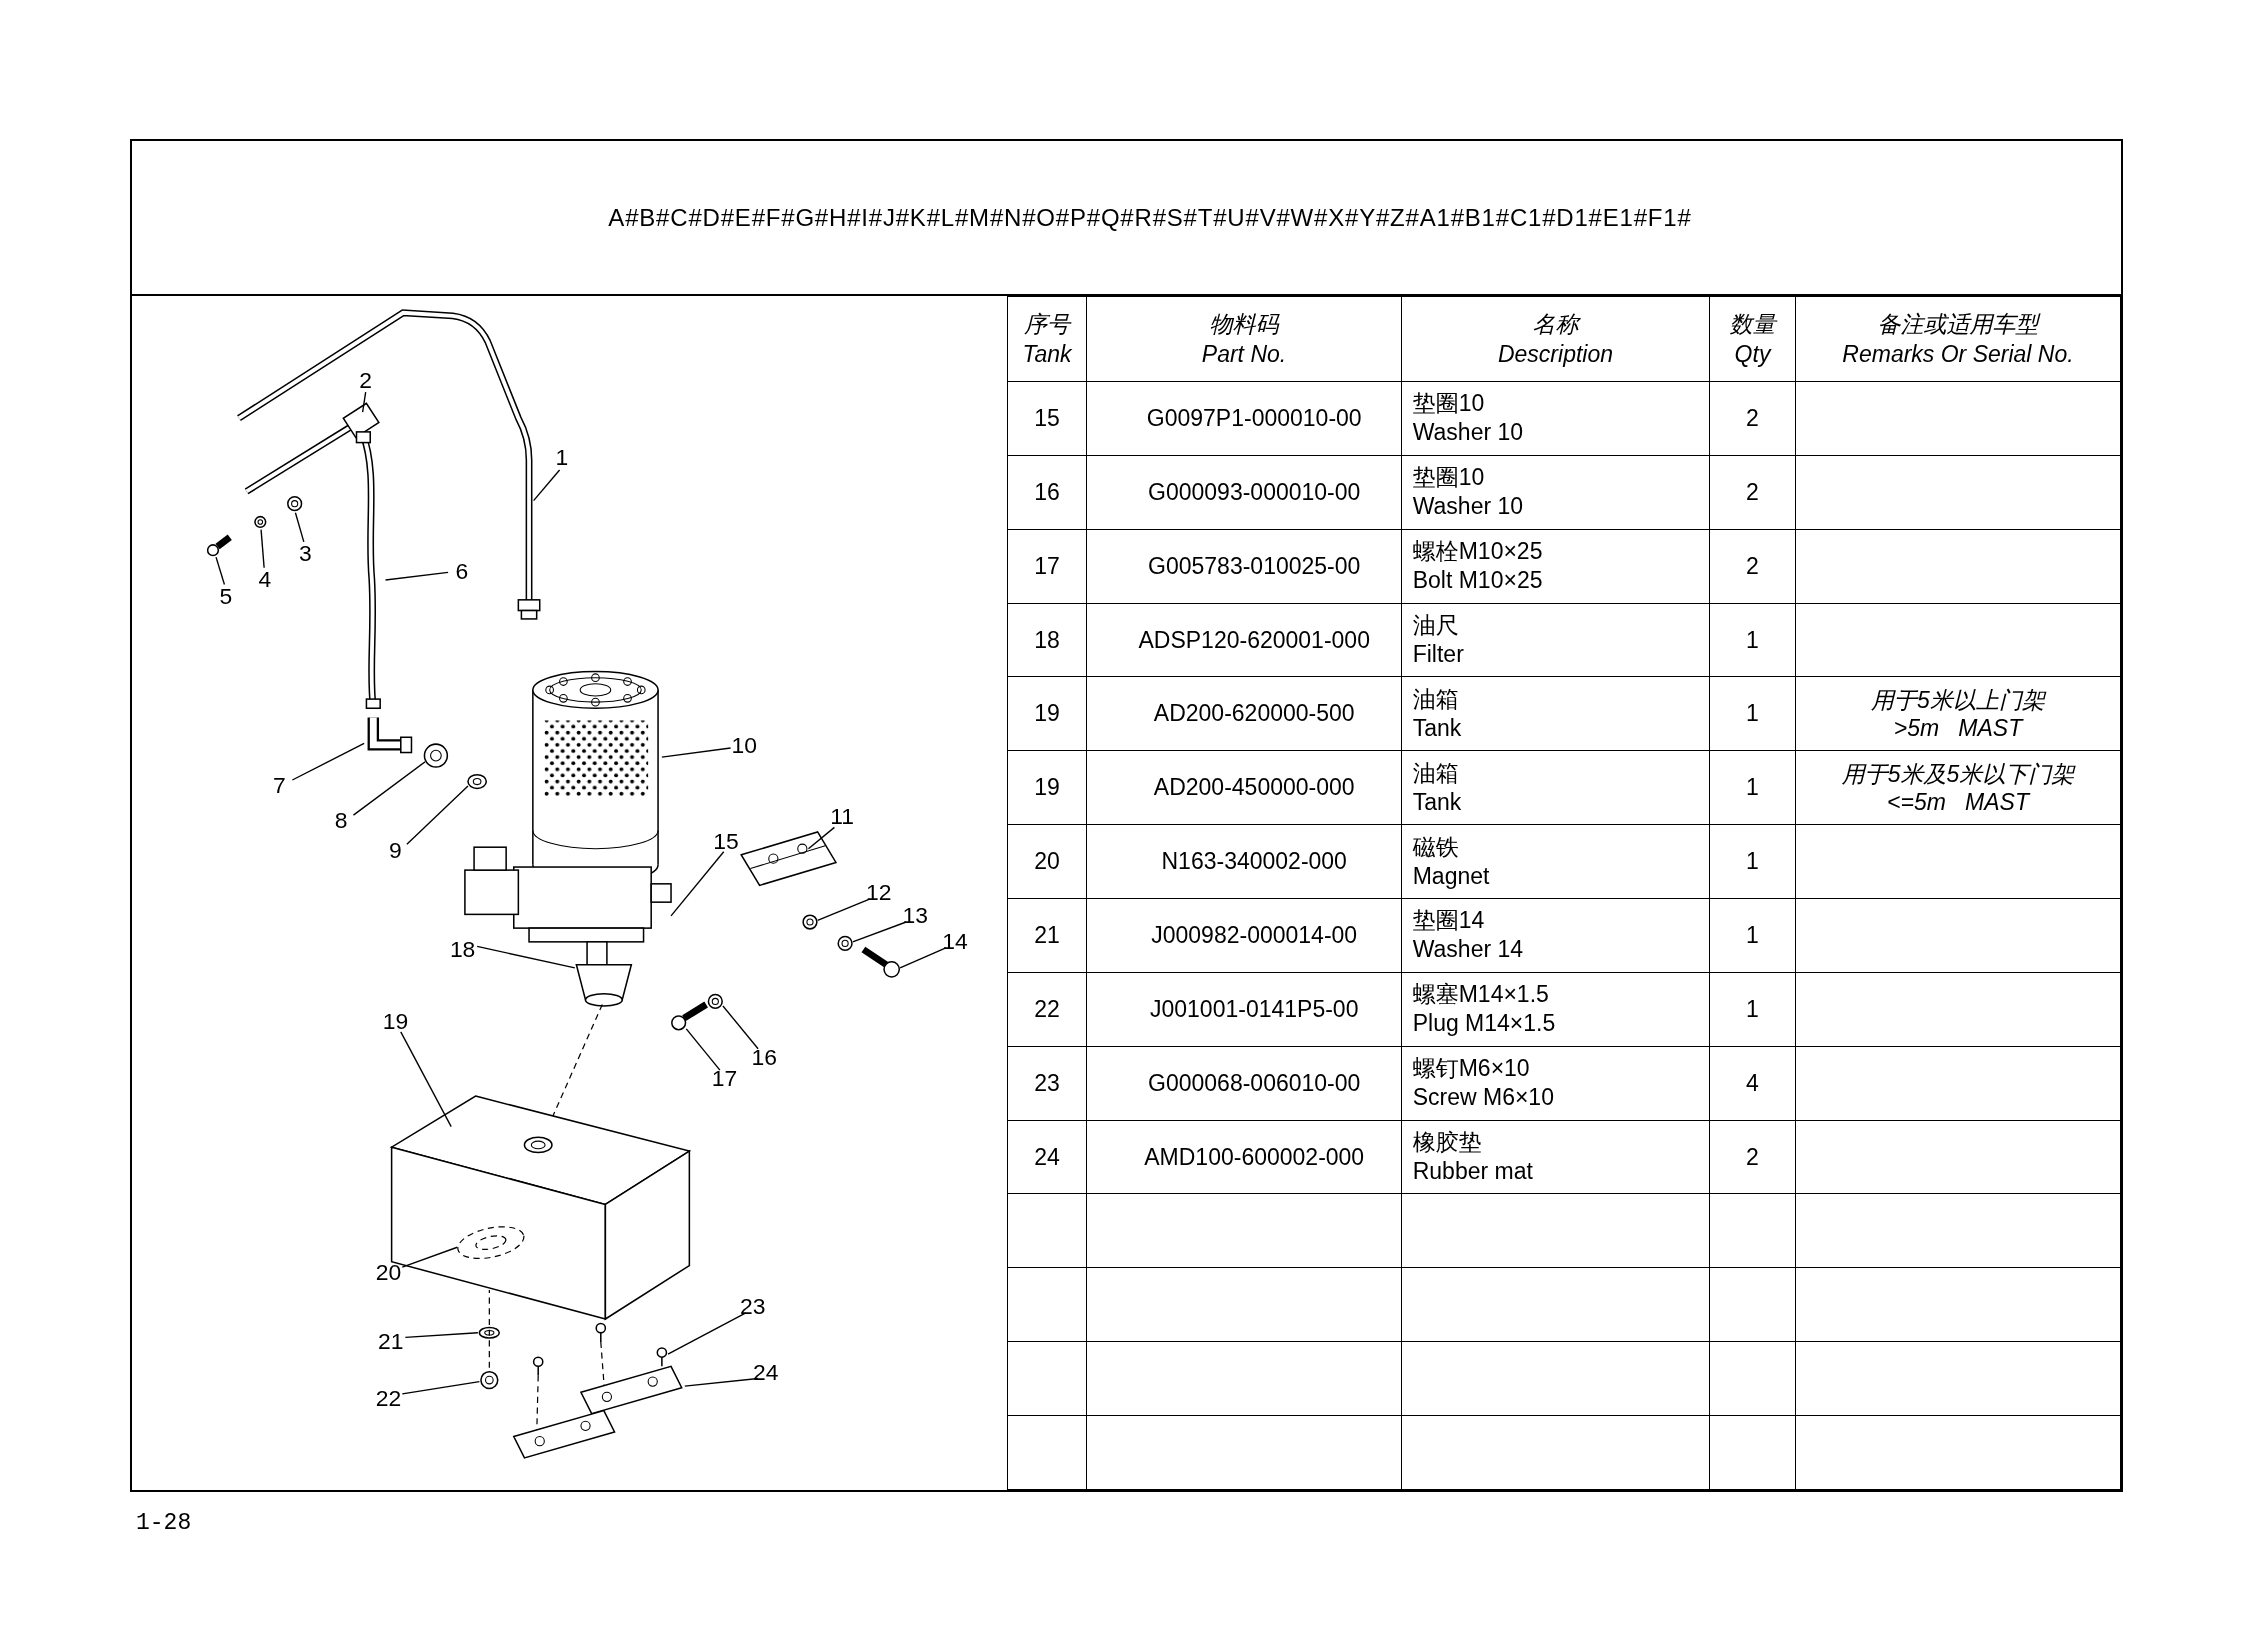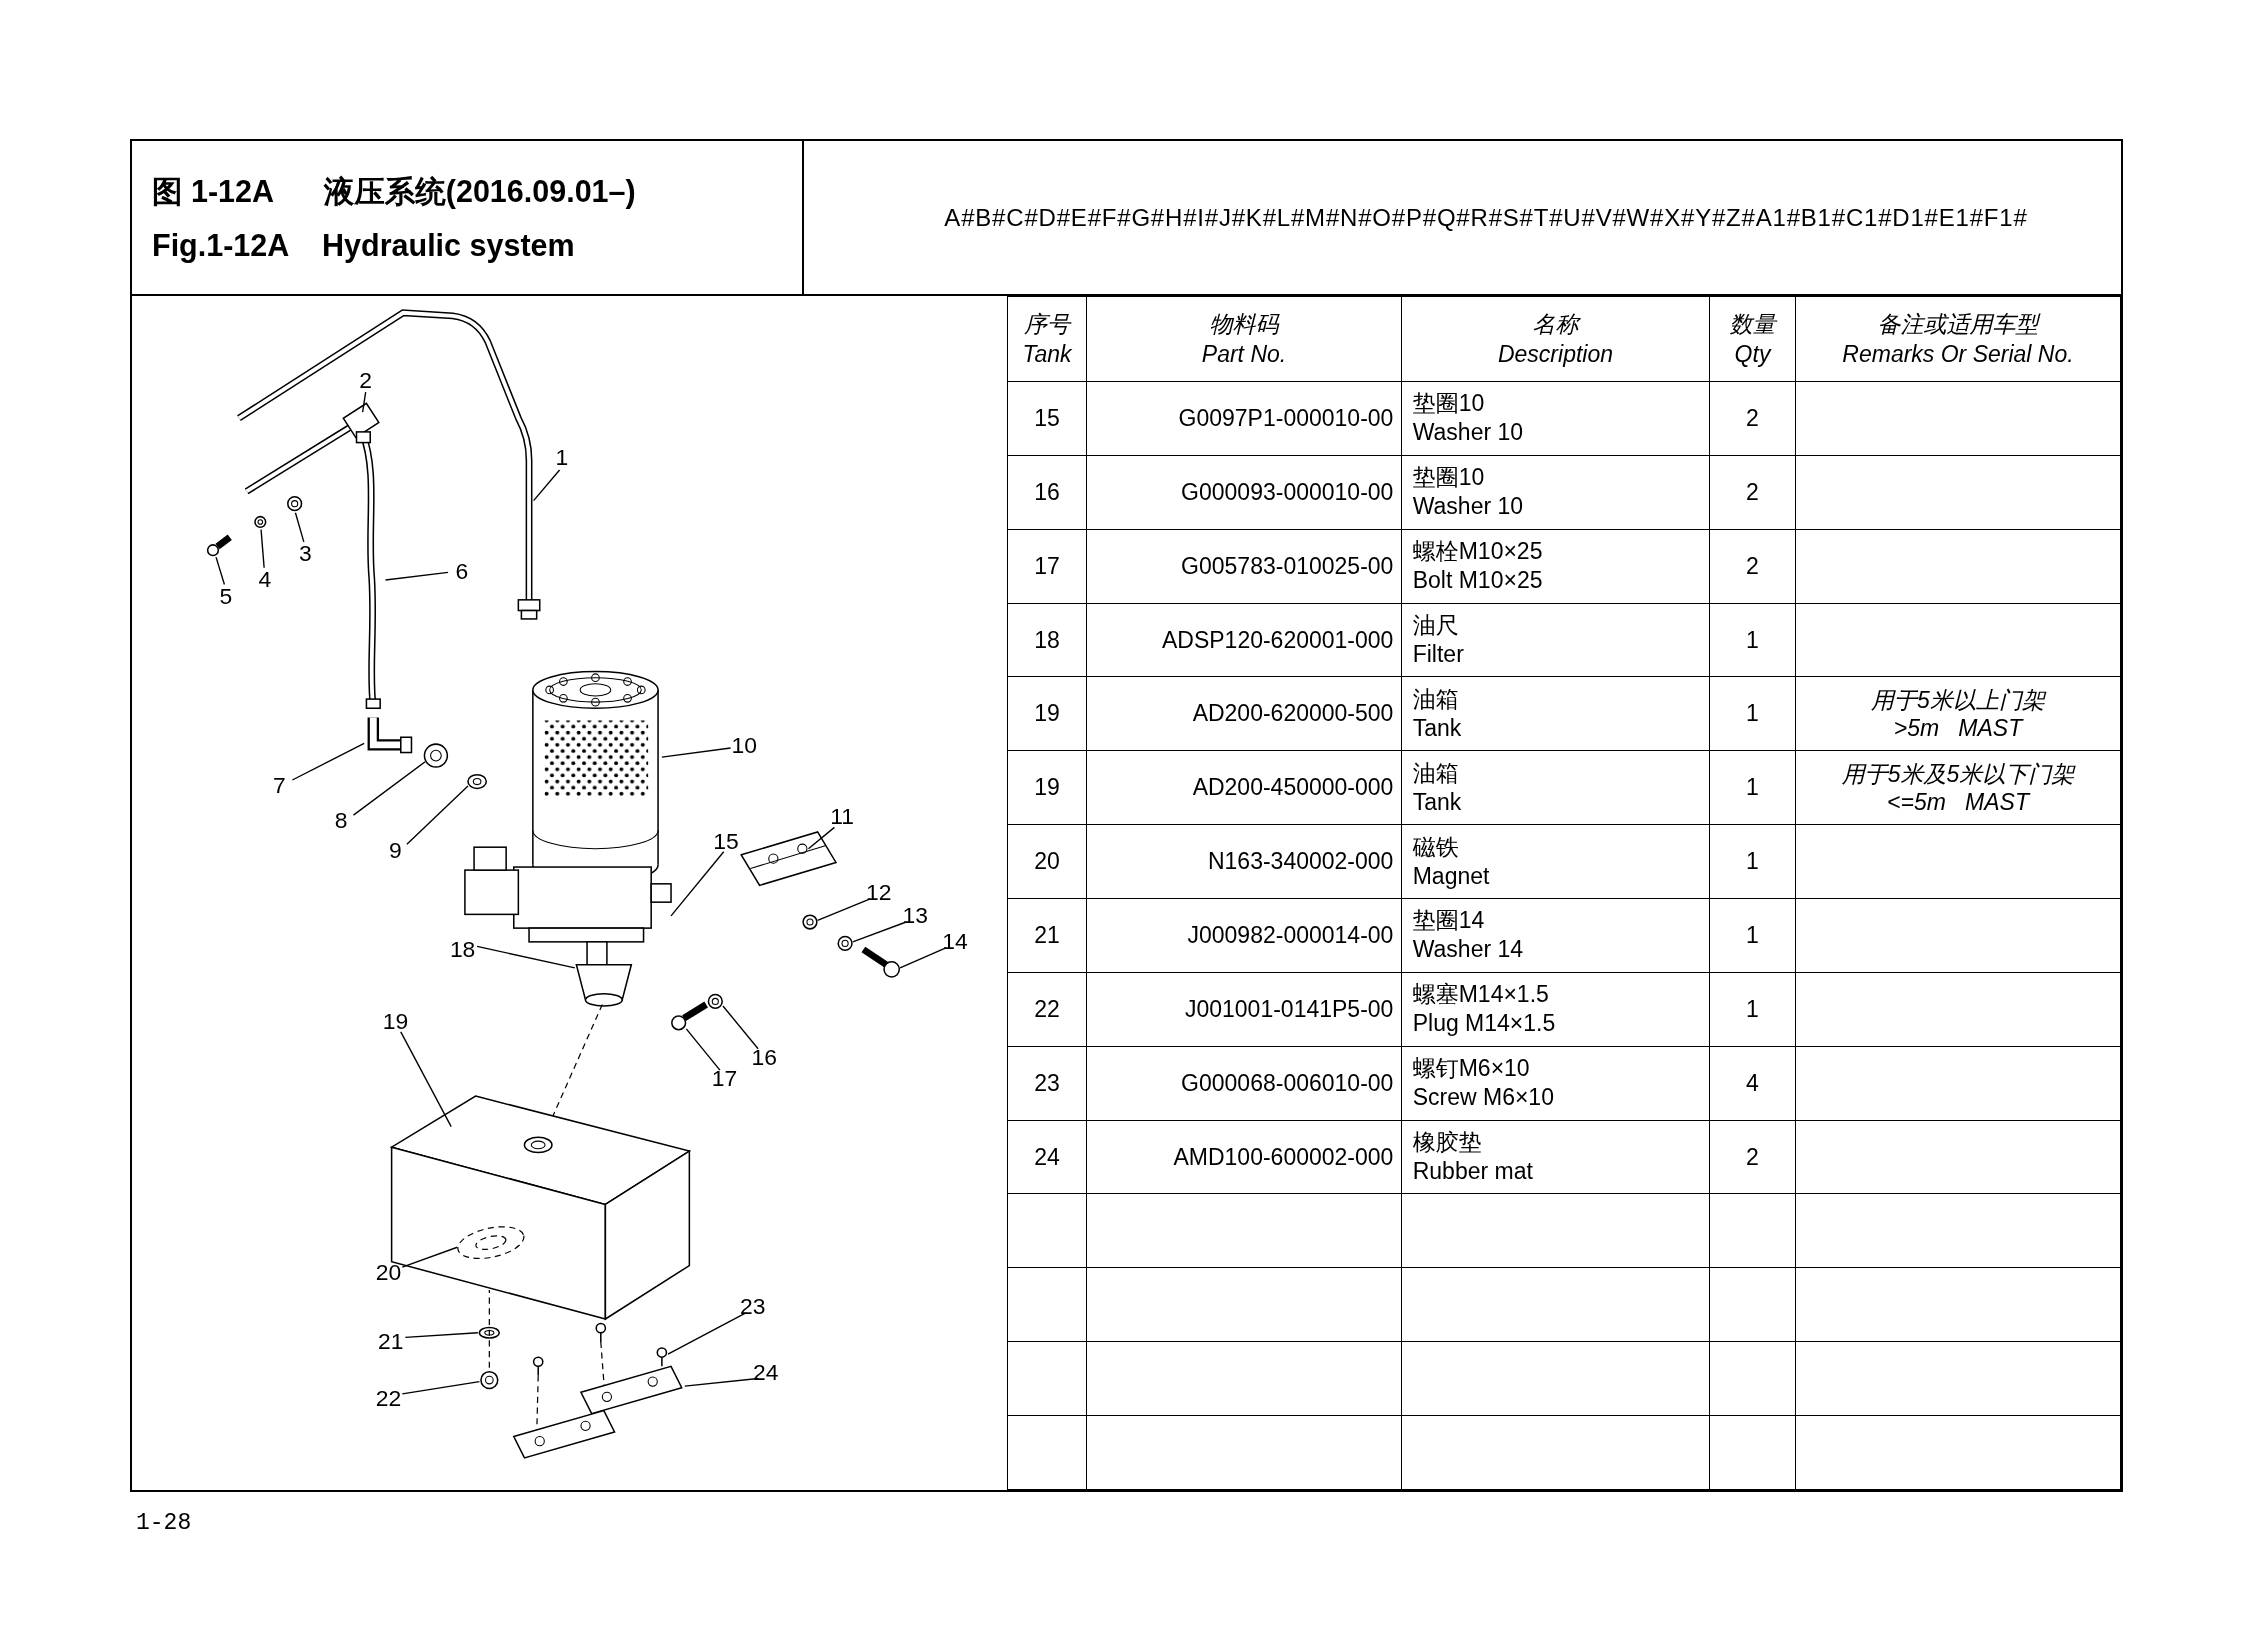--- a/index.html
+++ b/index.html
@@ -37,21 +37,21 @@
   
   table { width:100%; height:100%; border-collapse:collapse; table-layout:fixed; }
   th, td {
     border:1.5px solid #000; font-size:23px; font-weight:normal;
     padding:1.5px 7.6px; overflow:hidden; vertical-align:middle;
   }
   tr.head { height:85px;font-style:italic; }
   tbody tr { height:73px; }
   th div { line-height:30.5px; text-align:center; }
   td.c { text-align:center; }
-  td.l { text-align:right; padding-left:28px; }
+  td.l { text-align:center; padding-left:28px; }
   td.desc { text-align:left; padding-left:10.7px; }
   td.desc div { line-height:29px; }
   td.remark div { line-height:28px; text-align:center; white-space:pre;font-style:italic; }
 
   
   .co { font-family:"Liberation Sans", sans-serif; font-size:30px; fill:#000; text-anchor:middle; }
   .ld { stroke:#000; stroke-width:1.8; fill:none; }
   .p  { fill:#fff; stroke:#000; stroke-width:2; }
   .ln { fill:none; stroke:#000; stroke-width:2; }
   .thin { fill:none; stroke:#000; stroke-width:1.4; }
@@ -62,24 +62,20 @@
   .dash { fill:none; stroke:#000; stroke-width:1.6; stroke-dasharray:8 6; }
 
   .page-num { position:absolute; left:136px; top:1510px; font-size:23px;font-family:Liberation Mono, monospace; }
 </style>
 </head>
 <body>
 
 <div class="frame">
 
   <div class="header">
-    <div class="title-block">
-      <div class="title">图 1-12A      液压系统(2016.09.01–)</div>
-      <div class="title">Fig.1-12A    Hydraulic system</div>
-    </div>
     <div class="serial-area">
       <div class="serials">A#B#C#D#E#F#G#H#I#J#K#L#M#N#O#P#Q#R#S#T#U#V#W#X#Y#Z#A1#B1#C1#D1#E1#F1#</div>
     </div>
   </div>
 
   <div class="content">
 
     <div class="diagram">
       <svg viewBox="0 0 1146 1564" xmlns="http://www.w3.org/2000/svg">
         <defs>

